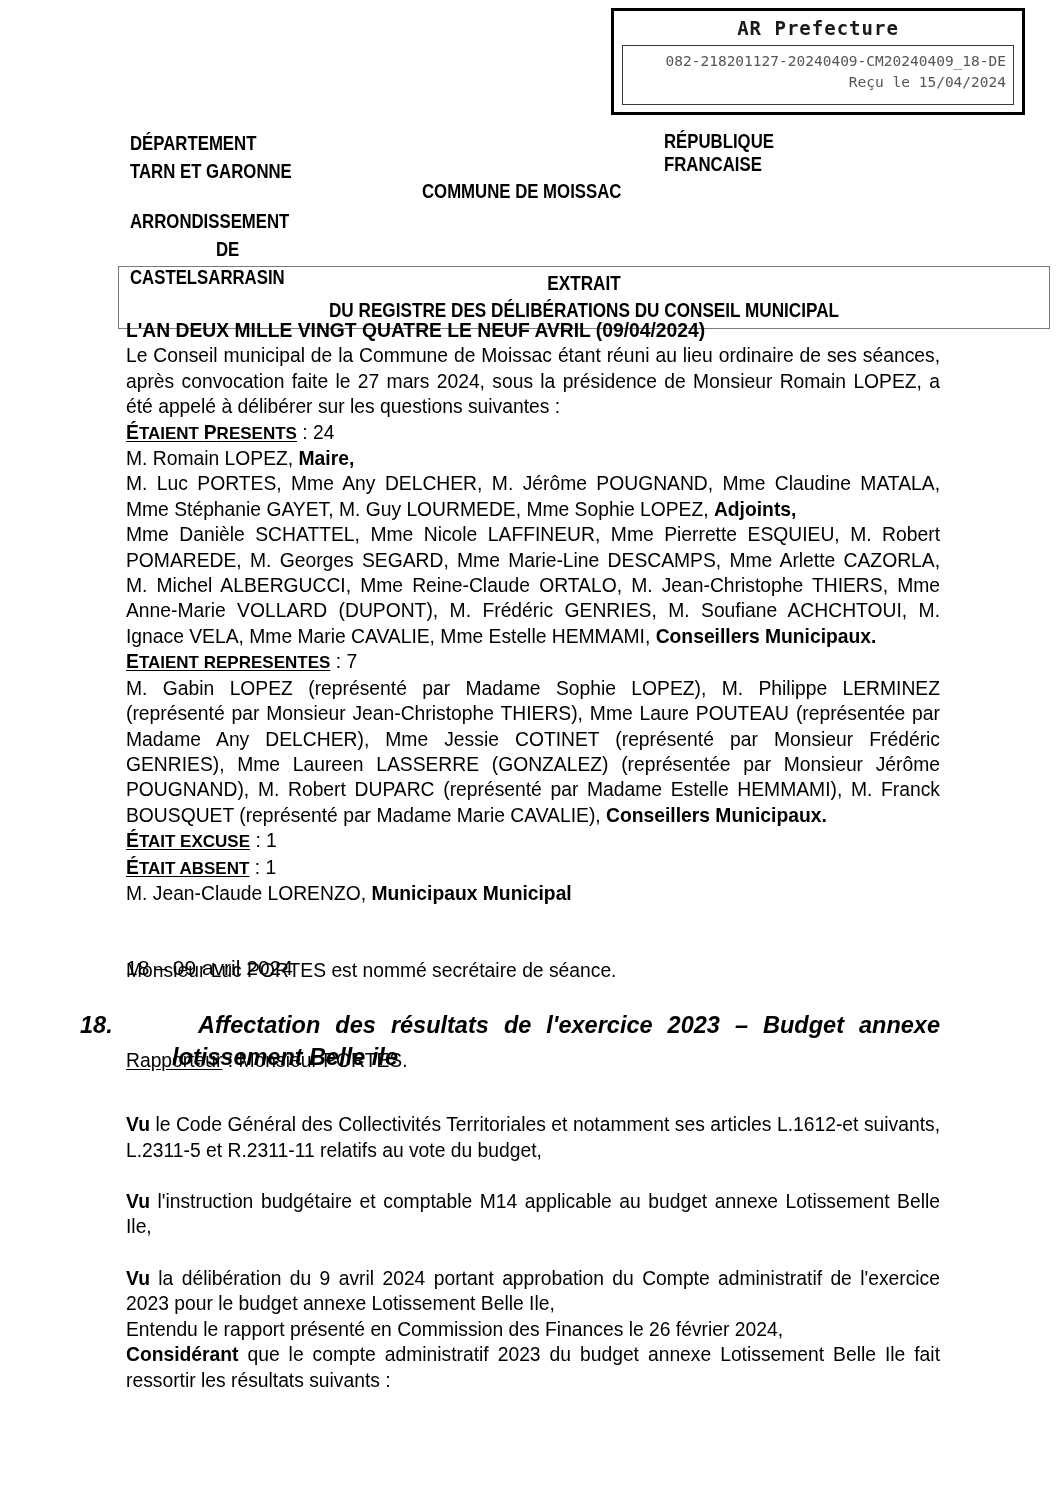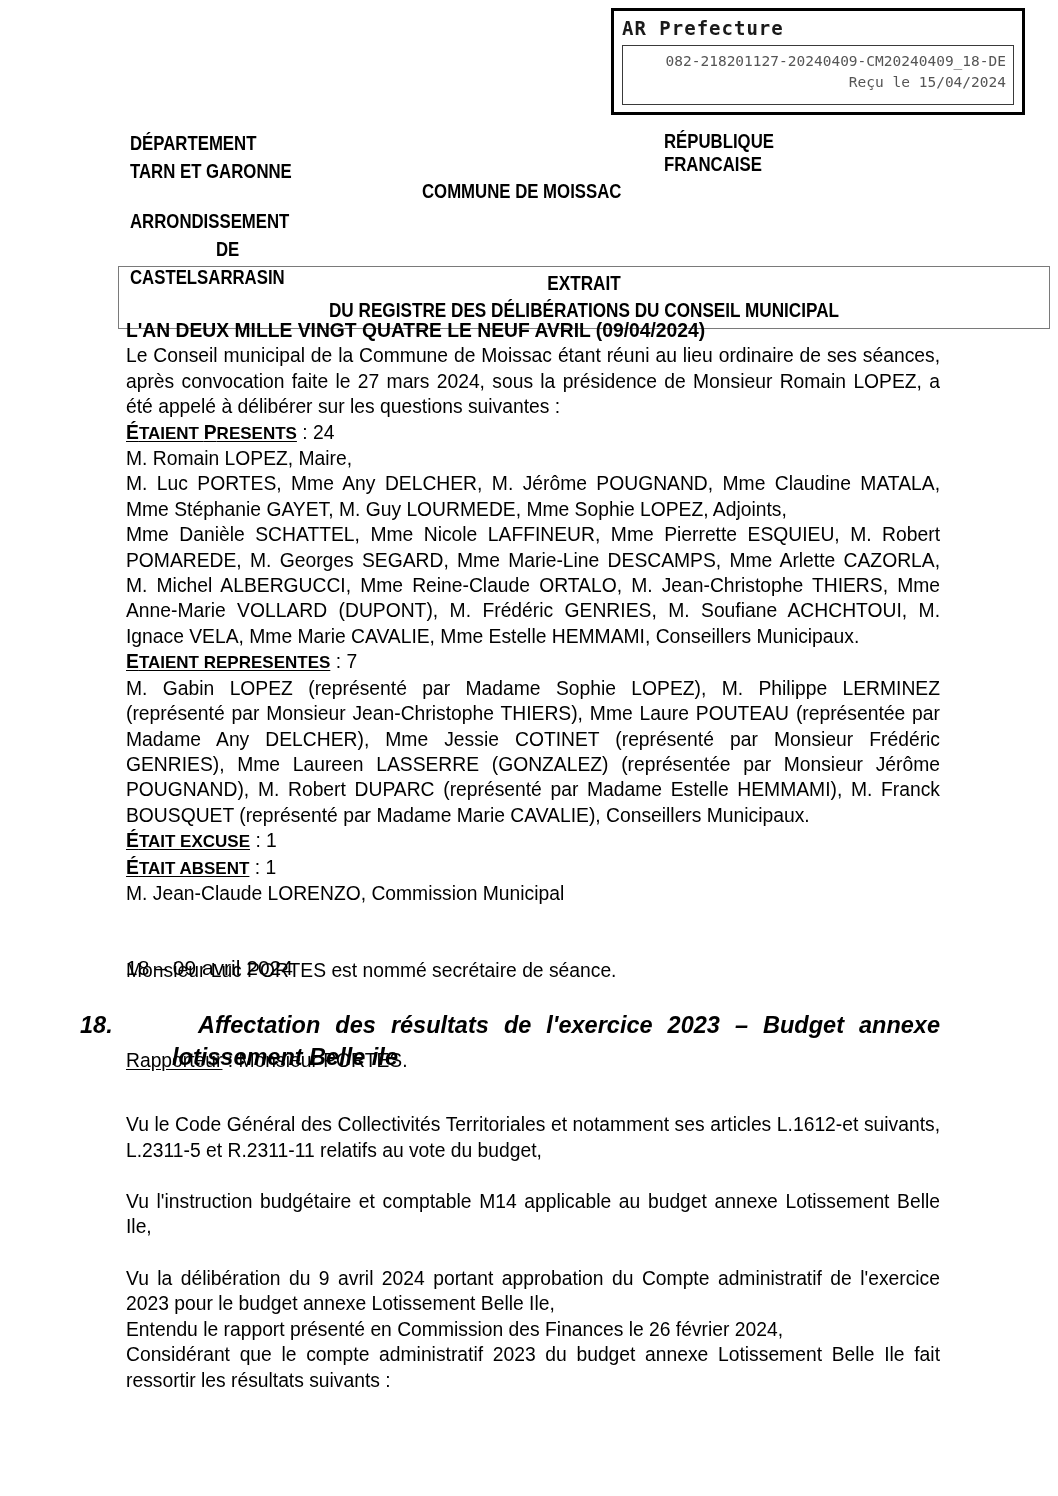--- a/index.html
+++ b/index.html
@@ -22,20 +22,21 @@
     position: absolute;
     left: 611px;
     top: 8px;
     width: 414px;
     border: 3px solid #000000;
     background: #ffffff;
     box-sizing: border-box;
     padding: 4px 8px 7px 8px;
   }
   .ar-stamp-title {
+    text-align: center;
     font-family: "DejaVu Sans Mono", "Liberation Mono", monospace;
     font-weight: bold;
     font-size: 19px;
     letter-spacing: 1px;
     color: #1a1a1a;
     padding: 2px 0 6px 0;
   }
   .ar-stamp-body {
     border: 1px solid #3a3a3a;
     box-sizing: border-box;
@@ -114,21 +115,21 @@
     left: 126px;
     top: 318px;
     width: 814px;
     font-size: 19.3px;
     line-height: 25.4px;
     text-align: justify;
   }
   .body-text p {
     margin: 0;
   }
-  .b { font-weight: normal; }
+  .b { font-weight: bold; }
   .line-first { font-weight: bold; }
 
   
   .sc-label {
     font-weight: bold;
     text-decoration: underline;
     text-underline-offset: 2px;
     font-size: 17px;
   }
   .sc-label .cap1 { font-size: 19.3px; }
@@ -233,21 +234,21 @@
   <p><span>M. Romain LOPEZ, </span><span class="b">Maire,</span></p>
   <p><span>M. Luc PORTES, Mme Any DELCHER, M. Jérôme POUGNAND, Mme Claudine MATALA, Mme Stéphanie GAYET, M. Guy LOURMEDE, Mme Sophie LOPEZ, </span><span class="b">Adjoints,</span></p>
   <p><span>Mme Danièle SCHATTEL, Mme Nicole LAFFINEUR, Mme Pierrette ESQUIEU, M. Robert POMAREDE, M. Georges SEGARD, Mme Marie-Line DESCAMPS, Mme Arlette CAZORLA, M. Michel ALBERGUCCI, Mme Reine-Claude ORTALO, M. Jean-Christophe THIERS, Mme Anne-Marie VOLLARD (DUPONT), M. Frédéric GENRIES, M. Soufiane ACHCHTOUI, M. Ignace VELA, Mme Marie CAVALIE, Mme Estelle HEMMAMI, </span><span class="b">Conseillers Municipaux.</span></p>
 
   <p><span class="nocaps-label"><span class="cap1">E</span>TAIENT REPRESENTES</span> <span>: 7</span></p>
   <p><span>M. Gabin LOPEZ (représenté par Madame Sophie LOPEZ), M. Philippe LERMINEZ (représenté par Monsieur Jean-Christophe THIERS), Mme Laure POUTEAU (représentée par Madame Any DELCHER), Mme Jessie COTINET (représenté par Monsieur Frédéric GENRIES), Mme Laureen LASSERRE (GONZALEZ) (représentée par Monsieur Jérôme POUGNAND), M. Robert DUPARC (représenté par Madame Estelle HEMMAMI), M. Franck BOUSQUET (représenté par Madame Marie CAVALIE), </span><span class="b">Conseillers Municipaux.</span></p>
 
   <p><span class="sc-label"><span class="cap1">É</span>TAIT EXCUSE</span> <span>: 1</span></p>
 
   <p><span class="sc-label"><span class="cap1">É</span>TAIT ABSENT</span> <span>: 1</span></p>
-  <p><span>M. Jean-Claude LORENZO, </span><span class="b">Commission Municipal</span></p>
+  <p><span>M. Jean-Claude LORENZO, </span><span class="b">Municipaux Municipal</span></p>
 
   <div class="gap-md"></div>
   <p>Monsieur Luc PORTES est nommé secrétaire de séance.</p>
 </div>
 
 <div class="delib-num">18 – 09 avril 2024</div>
 
 <div class="delib-title">
   <div class="delib-title-wrap"><span class="num-part">18.</span><span class="title-text">Affectation des résultats de l'exercice 2023 – Budget annexe lotissement Belle ile</span></div>
 </div>

